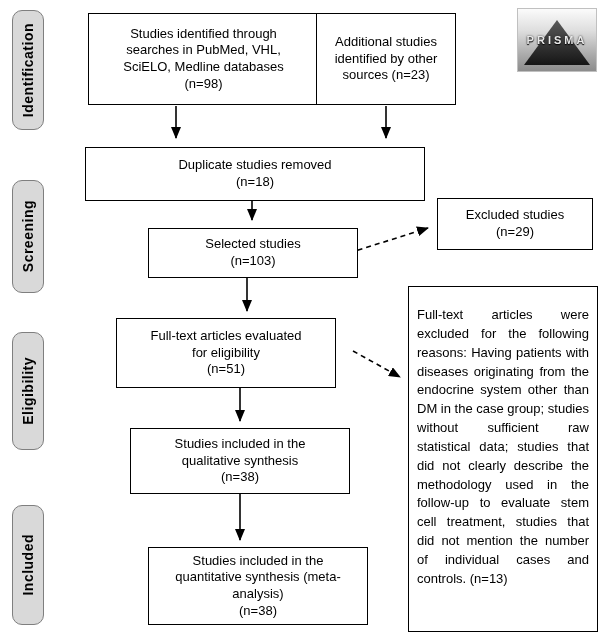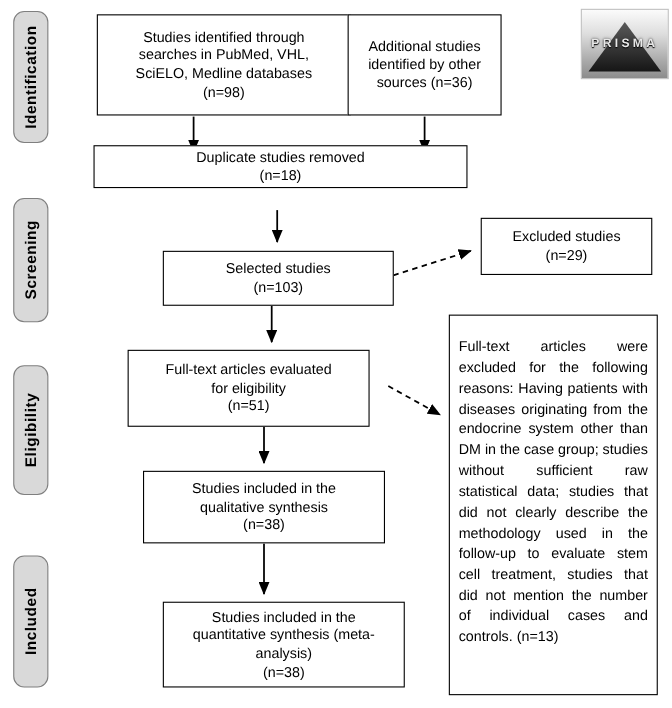--- a/index.html
+++ b/index.html
@@ -64,21 +64,20 @@
   .logo {
     position: absolute;
     left: 517px; top: 8px;
     width: 80px; height: 64px;
     background: linear-gradient(180deg, #fbfbfb 0%, #dedede 35%, #a9a9a9 75%, #8c8c8c 100%);
     border: 1px solid #c0c0c0;
     display: flex;
     align-items: center;
     justify-content: center;
     overflow: hidden;
-    margin-left: 11px;
   }
   .logo svg.tri {
     position: absolute;
     bottom: 4px;
     left: 50%;
     transform: translateX(-50%);
   }
   .logo .word {
     position: relative;
     color: #e8e8e8;
@@ -135,23 +134,23 @@
     <span class="word">PRISMA</span>
   </div>
 
   <div class="box" style="left:88px; top:13px; width:231px; height:92px;">Studies identified through
 searches in PubMed, VHL,
 SciELO, Medline databases
 (n=98)</div>
 
   <div class="box" style="left:316px; top:13px; width:140px; height:92px;">Additional studies
 identified by other
-sources (n=36)</div>
+sources (n=23)</div>
 
-  <div class="box" style="left:85px; top:132px; width:340px; height:39px;">Duplicate studies removed
+  <div class="box" style="left:85px; top:147px; width:340px; height:54px;">Duplicate studies removed
 (n=18)</div>
 
   <div class="box" style="left:148px; top:228px; width:210px; height:50px;">Selected studies
 (n=103)</div>
 
   <div class="box" style="left:437px; top:198px; width:156px; height:52px;">Excluded studies
 (n=29)</div>
 
   <div class="box" style="left:116px; top:318px; width:220px; height:70px;">Full-text articles evaluated
 for eligibility

